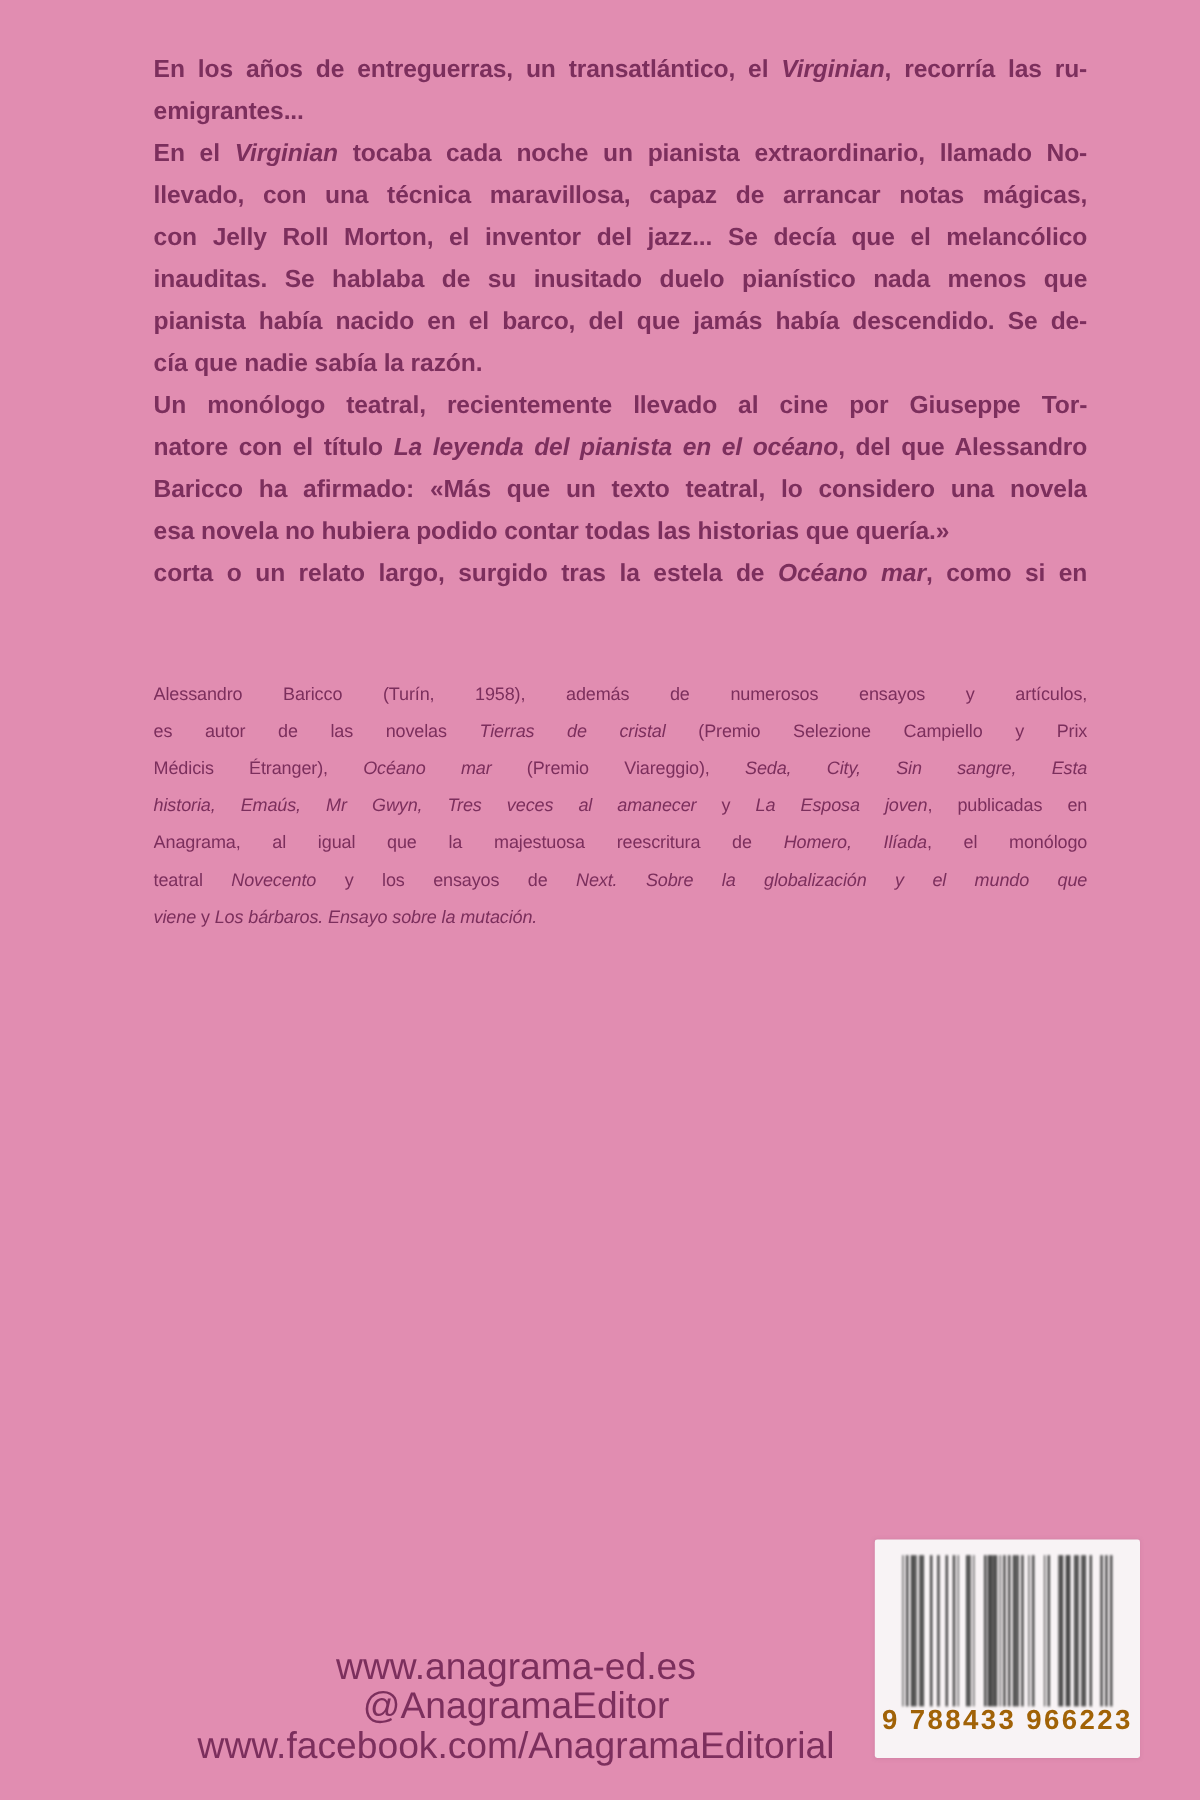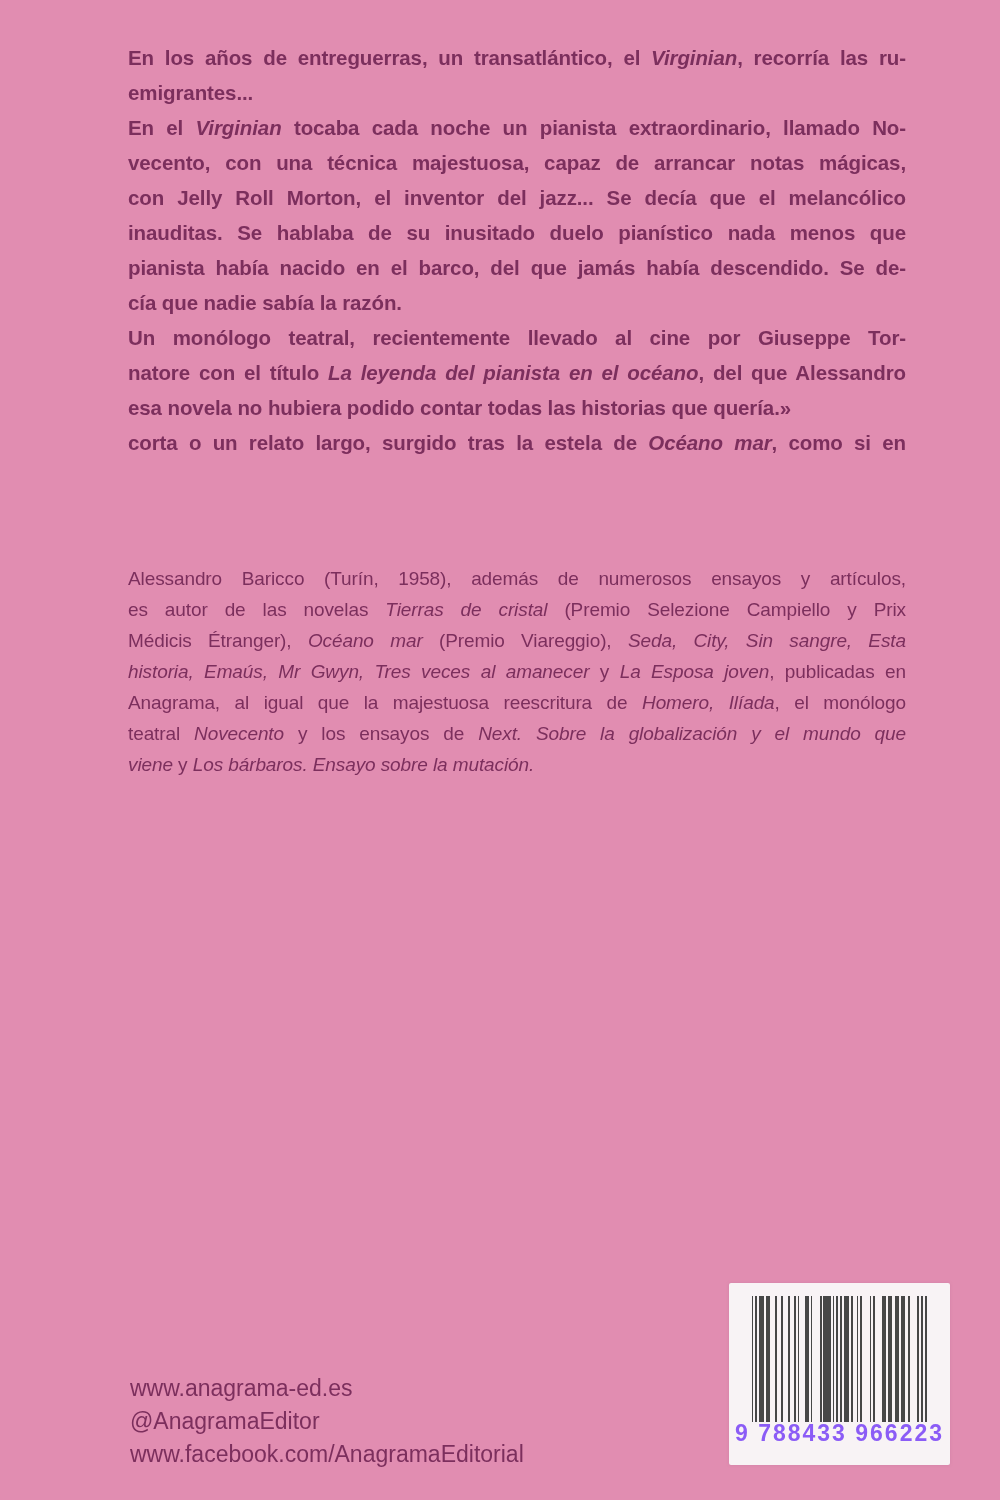--- a/index.html
+++ b/index.html
@@ -20,36 +20,37 @@
     font-size: 20.5px;
     letter-spacing: -0.1px;
     font-weight: 700;
   }
   .synopsis .line { height: 35px; line-height: 35px; overflow: hidden; }
 
   
   .bio {
     position: absolute;
     left: 128px; top: 563px; width: 778px;
-    font-size: 19px;
+    font-size: 15px;
     letter-spacing: -0.1px;
     font-weight: 500;
   }
   .bio .line { height: 31px; line-height: 31px; overflow: hidden; }
 
   .line.just { text-align: justify; text-align-last: justify; }
   .line.endline { text-align: left; text-align-last: left; }
   .it { font-style: italic; }
 
   
   .footer {
     position: absolute;
     left: 130px; top: 1372px; width: 600px;
-    font-size: 23px;
+    font-size: 31px;
     font-weight: 500;
+    text-align: center;
   }
   .footer .flink { height: 33px; line-height: 33px; }
 
   
   .barcode-box {
     position: absolute;
     left: 729px; top: 1283px;
     width: 221px; height: 182px;
     background: #f8f3f5;
     border-radius: 2px;
@@ -66,47 +67,48 @@
   .bars .m { height: 100%; width: 1.8526px; flex: 0 0 auto; }
   .bars .b1 { background: #474747; }
   .bars .b0 { background: transparent; }
   .barcode-digits {
     position: absolute;
     left: 0; right: 0; top: 137px;
     text-align: center;
     font-size: 23px;
     font-weight: bold;
     letter-spacing: 2px;
-    color: #8b5cf6;
+    color: #a16207;
     filter: blur(0.4px);
     font-family: "Liberation Sans", sans-serif;
     white-space: nowrap;
   }
 </style>
 </head>
 <body>
 
 <div class="cover">
 
   <div class="synopsis" id="synopsis">
       <div>
         <div class="line just"><span>En los años de entreguerras, un transatlántico, el </span><span class="it">Virginian</span><span>, recorría las ru-</span></div>
         <div class="line endline"><span>emigrantes...</span></div>
       </div>
       <div>
         <div class="line just"><span>En el </span><span class="it">Virginian</span><span> tocaba cada noche un pianista extraordinario, llamado No-</span></div>
-        <div class="line just"><span>vecento, con una técnica majestuosa, capaz de arrancar notas mágicas,</span></div>
+        <div class="line just"><span>llevado, con una técnica maravillosa, capaz de arrancar notas mágicas,</span></div>
         <div class="line just"><span>con Jelly Roll Morton, el inventor del jazz... Se decía que el melancólico</span></div>
         <div class="line just"><span>inauditas. Se hablaba de su inusitado duelo pianístico nada menos que</span></div>
         <div class="line just"><span>pianista había nacido en el barco, del que jamás había descendido. Se de-</span></div>
         <div class="line endline"><span>cía que nadie sabía la razón.</span></div>
       </div>
       <div>
         <div class="line just"><span>Un monólogo teatral, recientemente llevado al cine por Giuseppe Tor-</span></div>
         <div class="line just"><span>natore con el título </span><span class="it">La leyenda del pianista en el océano</span><span>, del que Alessandro</span></div>
+        <div class="line just"><span>Baricco ha afirmado: «Más que un texto teatral, lo considero una novela</span></div>
         <div class="line endline"><span>esa novela no hubiera podido contar todas las historias que quería.»</span></div>
         <div class="line just"><span>corta o un relato largo, surgido tras la estela de </span><span class="it">Océano mar</span><span>, como si en</span></div>
       </div>
     </div>
 
   <div class="bio" id="bio">
       <div>
         <div class="line just"><span>Alessandro Baricco (Turín, 1958), además de numerosos ensayos y artículos,</span></div>
         <div class="line just"><span>es autor de las novelas </span><span class="it">Tierras de cristal</span><span> (Premio Selezione Campiello y Prix</span></div>
         <div class="line just"><span>Médicis Étranger), </span><span class="it">Océano mar</span><span> (Premio Viareggio), </span><span class="it">Seda, City, Sin sangre, Esta</span></div>

